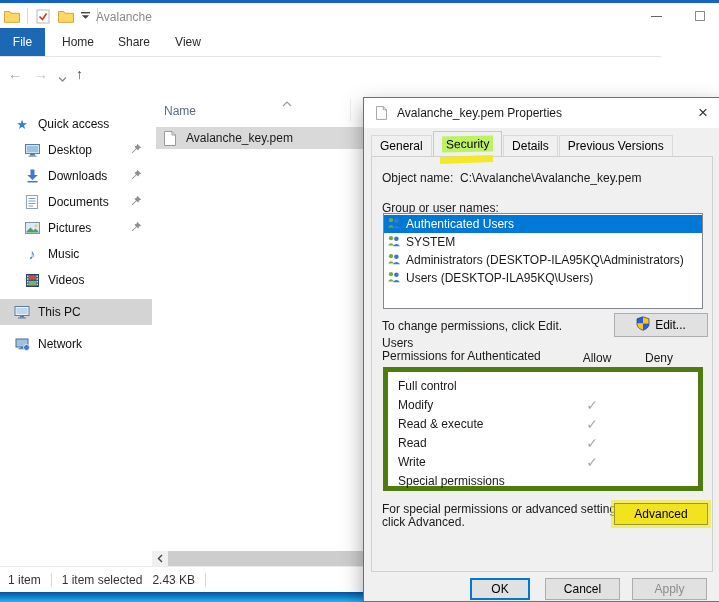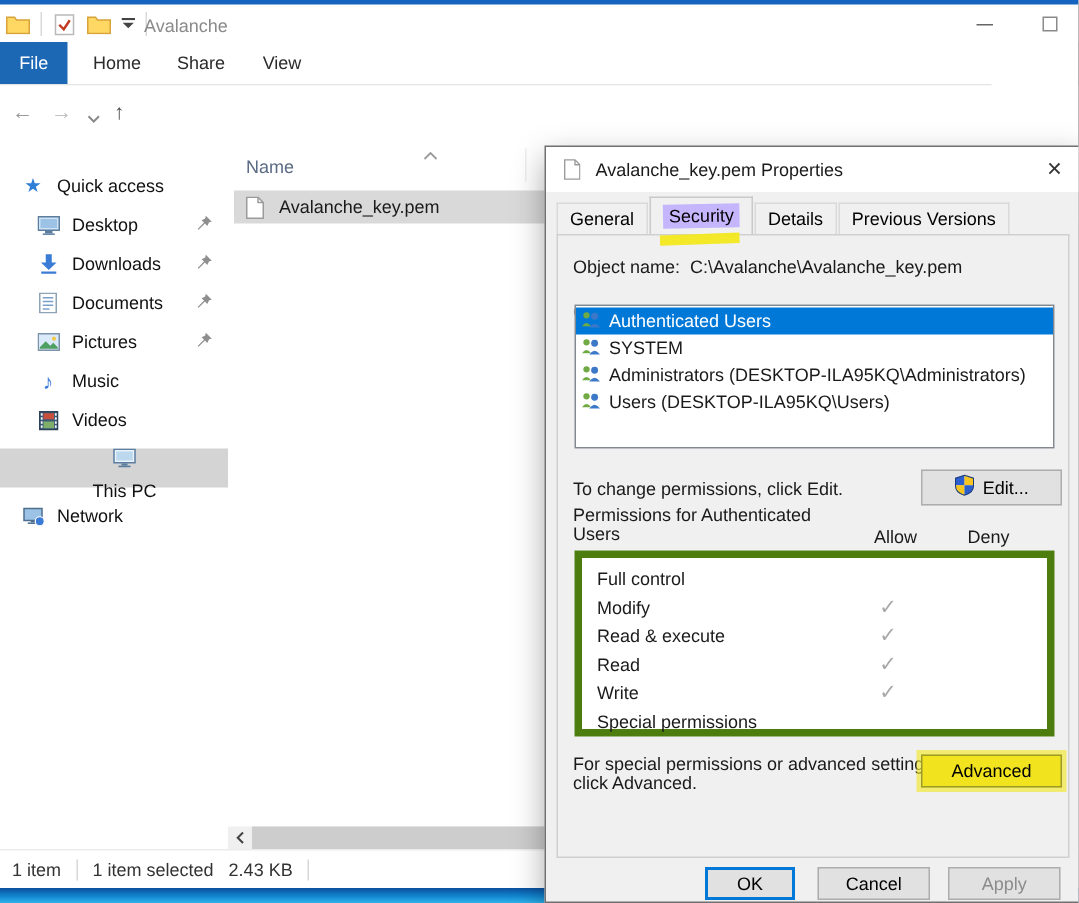--- a/index.html
+++ b/index.html
@@ -35,21 +35,21 @@
   .addr-chevron { margin-left:auto; }
   .refresh-box { position:absolute; left:368px; top:63px; width:37px; height:28px; border:1px solid #d4d4d4; border-left:none; display:flex; align-items:center; justify-content:center; }
   .search-box { position:absolute; left:412px; top:63px; width:307px; height:28px; border:1px solid #d4d4d4; display:flex; align-items:center; padding:0 8px; gap:8px; }
   .search-box input { border:none; outline:none; flex:1; font:12px "Liberation Sans",sans-serif; color:#333; }
   .search-box input::placeholder { color:#8a8a8a; }
 
   
   .sidebar { position:absolute; left:0; top:95px; width:152px; height:471px; background:#fff; padding-top:16px; }
   .side-row { height:26px; display:flex; align-items:center; gap:8px; padding-left:24px; color:#111; }
   .side-row.root { padding-left:14px; }
-  .side-row.selected { background:#d4d4d4;flex-direction:column; }
+  .side-row.selected { background:#d4d4d4; }
   .side-row .pin { margin-left:auto; margin-right:10px; }
   .side-gap { height:6px; }
   .ico14 { width:16px; display:inline-flex; justify-content:center; }
   .blue-glyph { color:#3a7bd5; font-size:14px; line-height:1; }
 
   
   .filepane { position:absolute; left:152px; top:95px; width:567px; height:471px; background:#fff; }
   .col-header { position:absolute; left:12px; top:9px; color:#5b6b84; }
   .sort-chevron { position:absolute; left:130px; top:1px; }
   .col-sep { position:absolute; left:198px; top:4px; width:1px; height:22px; background:#eee; }
@@ -63,28 +63,28 @@
   .statusbar .sep { width:1px; height:14px; background:#d8d8d8; }
   .desktop-strip { position:absolute; left:0; top:592px; width:719px; height:10px; background:linear-gradient(180deg,#0b4f9e 0%,#1286cf 55%,#2fb2ea 100%); }
 
   
   .dialog { position:absolute; left:363px; top:97px; width:360px; height:505px; background:#f0f0f0; border:1px solid #707070; box-shadow:0 8px 20px rgba(0,0,0,.35); }
   .dlg-titlebar { position:absolute; left:0; top:0; width:100%; height:30px; background:#fff; display:flex; align-items:center; gap:8px; padding-left:9px; }
   .dlg-close { position:absolute; right:6px; top:3px; width:26px; height:24px; display:flex; align-items:center; justify-content:center; font-size:17px; color:#333; }
   .tabs { position:absolute; left:7px; top:34px; height:24px; display:flex; align-items:flex-end; }
   .tab { height:21px; padding:0 8px; border:1px solid #d9d9d9; border-bottom:none; background:#f0f0f0; display:flex; align-items:center; margin-right:1px; color:#000; position:relative; }
   .tab.active { height:25px; z-index:3; background:#f0f0f0; border-color:#c9c9c9; }
-  .hl { background:#c4b5fd; padding:1px 4px; transform:rotate(-1deg); display:inline-block; }
+  .hl { background:#bef264; padding:1px 4px; transform:rotate(-1deg); display:inline-block; }
   .tab.active::after { content:""; position:absolute; left:6px; bottom:-7px; width:78%; height:7px; background:#f3e81c; opacity:.95; transform:rotate(-2deg); }
   .tabpage { position:absolute; left:7px; top:58px; width:342px; height:416px; border:1px solid #d0d0d0; background:#f0f0f0; z-index:2; }
 
   .obj-label { position:absolute; left:10px; top:14px; }
   .obj-value { position:absolute; left:88px; top:14px; }
   .grp-label { position:absolute; left:10px; top:44px; }
-  .groupbox { position:absolute; left:11px; top:46px; width:320px; height:96px; background:#fff; border:1px solid #828790; padding-top:1px; }
+  .groupbox { position:absolute; left:11px; top:56px; width:320px; height:96px; background:#fff; border:1px solid #828790; padding-top:1px; }
   .grp-row { height:18px; display:flex; align-items:center; gap:5px; padding-left:3px; }
   .grp-row.selected { background:#0078d7; color:#fff; }
   .edit-hint { position:absolute; left:10px; top:162px; }
   .btn { display:flex; align-items:center; justify-content:center; gap:5px; background:#e1e1e1; border:1px solid #adadad; color:#000; }
   .edit-btn { position:absolute; left:242px; top:156px; width:94px; height:24px; }
   .perm-label { position:absolute; left:10px; top:180px; line-height:13px; }
   .allow-hdr { position:absolute; left:203px; top:194px; width:44px; text-align:center; }
   .deny-hdr { position:absolute; left:265px; top:194px; width:44px; text-align:center; }
   .permbox { position:absolute; left:11px; top:210px; width:320px; height:124px; background:#fff; border:5px solid #4d7c0f; padding-top:4px; }
   .perm-row { height:19px; display:flex; align-items:center; padding-left:10px; padding-right:16px; }
@@ -422,22 +422,22 @@
                 <rect x="0" y="7.5" width="7" height="7.5" fill="#f7c420"></rect>
                 <rect x="7" y="7.5" width="7" height="7.5" fill="#2b5fd0"></rect>
               </g>
               <path d="M7 .8L13 2.8V8c0 3-2.6 5.2-6 6.2C3.6 13.2 1 11 1 8V2.8z" fill="none" stroke="#1a3a7a" stroke-width=".7"></path>
             </svg>
         </span>
         <span>Edit...</span>
       </div>
 
       <div class="perm-label">
+        <div>Users</div>
         <div>Permissions for Authenticated</div>
-        <div>Users</div>
       </div>
       <span class="allow-hdr">Allow</span>
       <span class="deny-hdr">Deny</span>
 
       <div class="permbox">
         <div class="perm-row">
           <span class="perm-name">Full control</span>
           <span class="perm-allow"></span>
           <span class="perm-deny"></span>
         </div>

